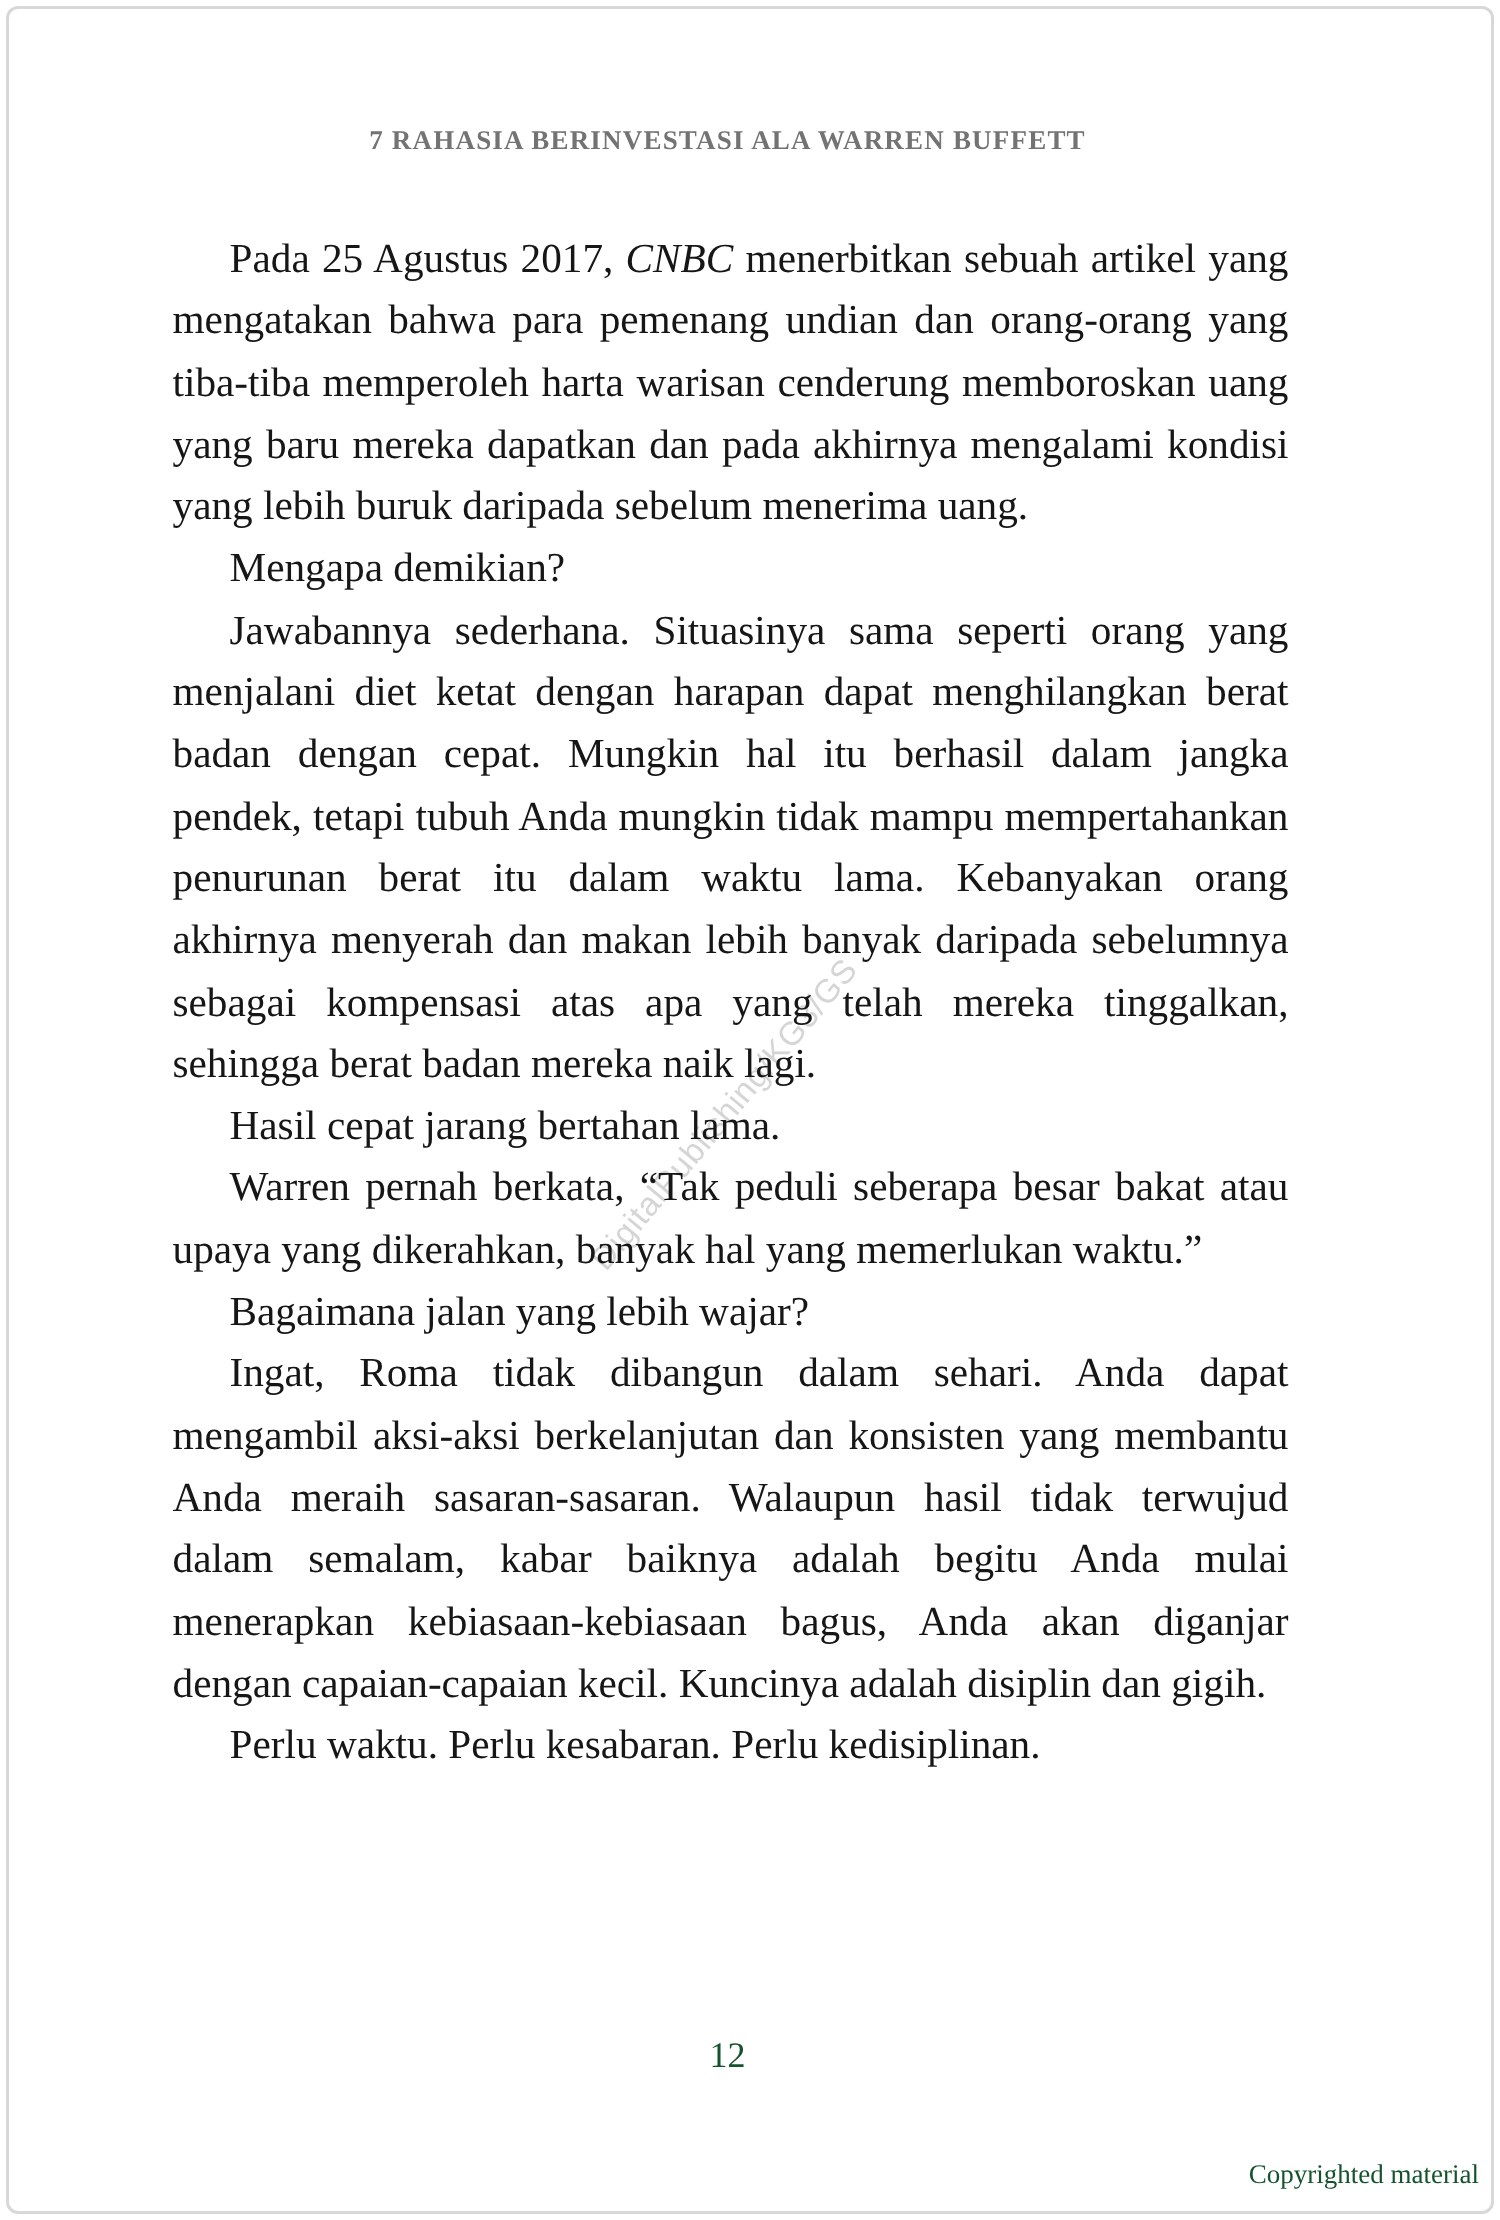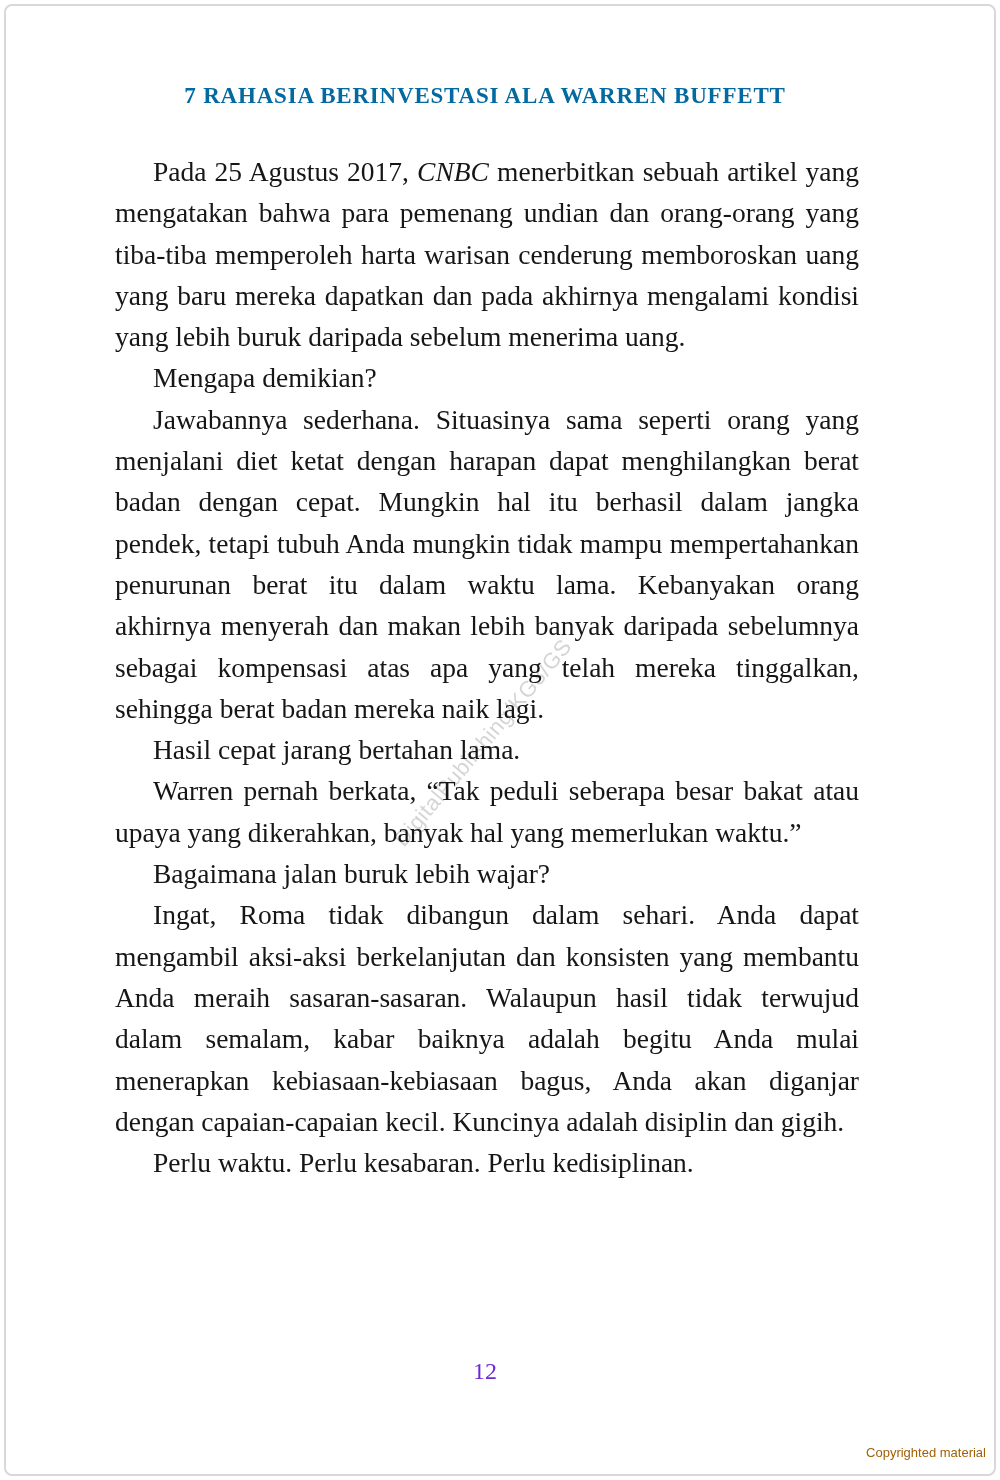--- a/index.html
+++ b/index.html
@@ -29,23 +29,23 @@
     pointer-events: none;
     z-index: 5;
   }
   .running-head {
     position: absolute;
     top: 83px;
     left: 0;
     width: 970px;
     text-align: center;
     font-weight: bold;
-    font-size: 23px;
+    font-size: 18px;
     letter-spacing: 0.8px;
-    color: #0369a1;
+    color: #737373;
     z-index: 3;
   }
   .page-body {
     position: absolute;
     left: 115px;
     top: 151px;
     width: 744px;
     font-size: 27.5px;
     line-height: 41.3px;
     text-align: justify;
@@ -73,50 +73,50 @@
     z-index: 2;
     pointer-events: none;
   }
   .page-number {
     position: absolute;
     top: 1358px;
     left: 0;
     width: 970px;
     text-align: center;
     font-size: 24px;
-    color: #6d28d9;
+    color: #14532d;
     z-index: 3;
   }
   .copyright-note {
     position: absolute;
     right: 14px;
     bottom: 20px;
-    font-family: Liberation Sans, sans-serif;
-    font-size: 13px;
-    color: #a16207;
+    font-family: Liberation Serif, serif;
+    font-size: 18px;
+    color: #14532d;
     z-index: 4;
   }
 </style>
 </head>
 <body>
 
 <div class="page">
   <div class="page-frame"></div>
 
   <div class="running-head">7 RAHASIA BERINVESTASI ALA WARREN BUFFETT</div>
 
   <div class="watermark">DigitalPublishing/KG3/GS</div>
 
   <main class="page-body">
       <p class="body-para"><span>Pada 25 Agustus 2017, </span><span class="italic">CNBC</span><span> menerbitkan sebuah artikel yang mengatakan bahwa para pemenang undian dan orang-orang yang tiba-tiba memperoleh harta warisan cenderung memboroskan uang yang baru mereka dapatkan dan pada akhirnya mengalami kondisi yang lebih buruk daripada sebelum menerima uang.</span></p>
       <p class="body-para"><span>Mengapa demikian?</span></p>
       <p class="body-para"><span>Jawabannya sederhana. Situasinya sama seperti orang yang menjalani diet ketat dengan harapan dapat menghilangkan berat badan dengan cepat. Mungkin hal itu berhasil dalam jangka pendek, tetapi tubuh Anda mungkin tidak mampu mempertahankan penurunan berat itu dalam waktu lama. Kebanyakan orang akhirnya menyerah dan makan lebih banyak daripada sebelumnya sebagai kompensasi atas apa yang telah mereka tinggalkan, sehingga berat badan mereka naik lagi.</span></p>
       <p class="body-para"><span>Hasil cepat jarang bertahan lama.</span></p>
       <p class="body-para"><span>Warren pernah berkata, “Tak peduli seberapa besar bakat atau upaya yang dikerahkan, banyak hal yang memerlukan waktu.”</span></p>
-      <p class="body-para"><span>Bagaimana jalan buruk lebih wajar?</span></p>
+      <p class="body-para"><span>Bagaimana jalan yang lebih wajar?</span></p>
       <p class="body-para"><span>Ingat, Roma tidak dibangun dalam sehari. Anda dapat mengambil aksi-aksi berkelanjutan dan konsisten yang membantu Anda meraih sasaran-sasaran. Walaupun hasil tidak terwujud dalam semalam, kabar baiknya adalah begitu Anda mulai menerapkan kebiasaan-kebiasaan bagus, Anda akan diganjar dengan capaian-capaian kecil. Kuncinya adalah disiplin dan gigih.</span></p>
       <p class="body-para"><span>Perlu waktu. Perlu kesabaran. Perlu kedisiplinan.</span></p>
     </main>
 
   <div class="page-number">12</div>
 
   <div class="copyright-note">Copyrighted material</div>
 </div>
 
 </body></html>

